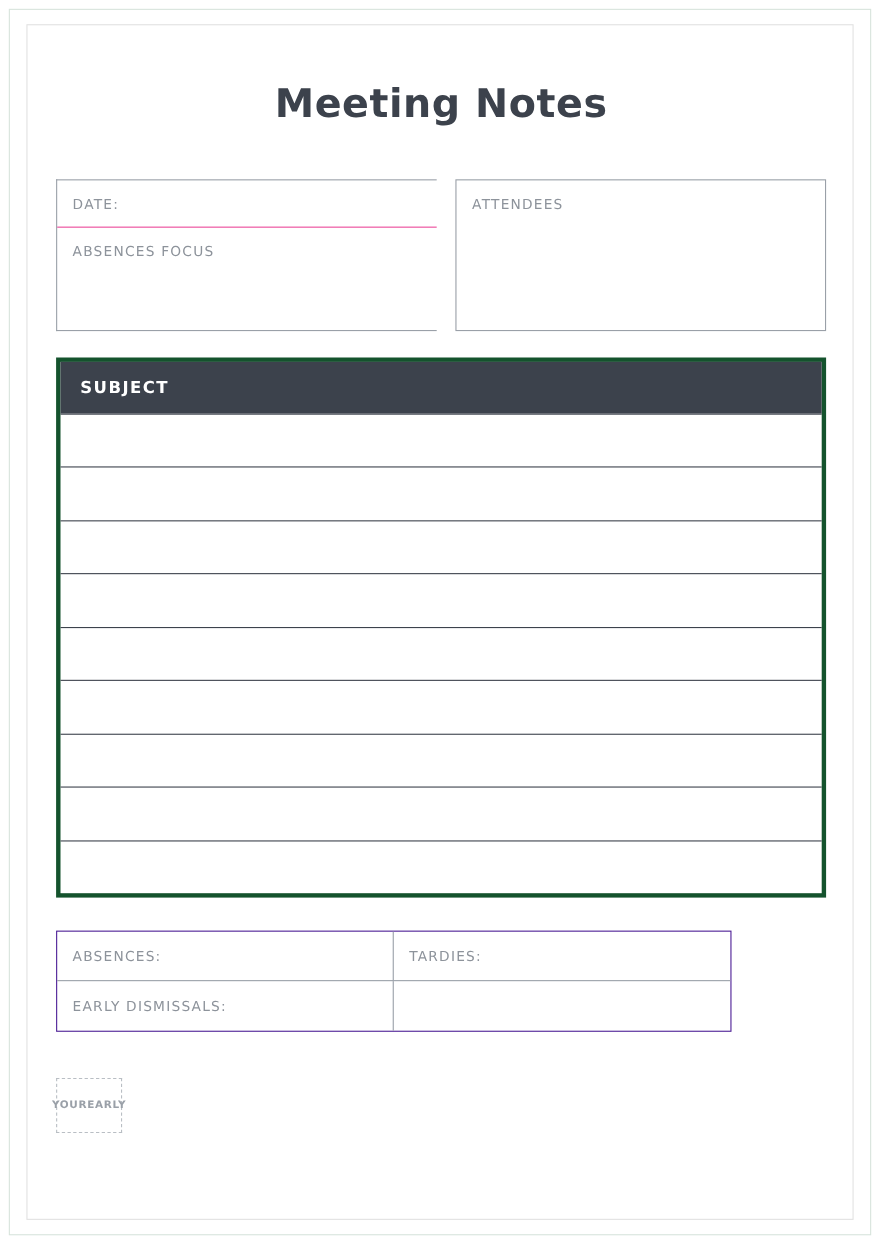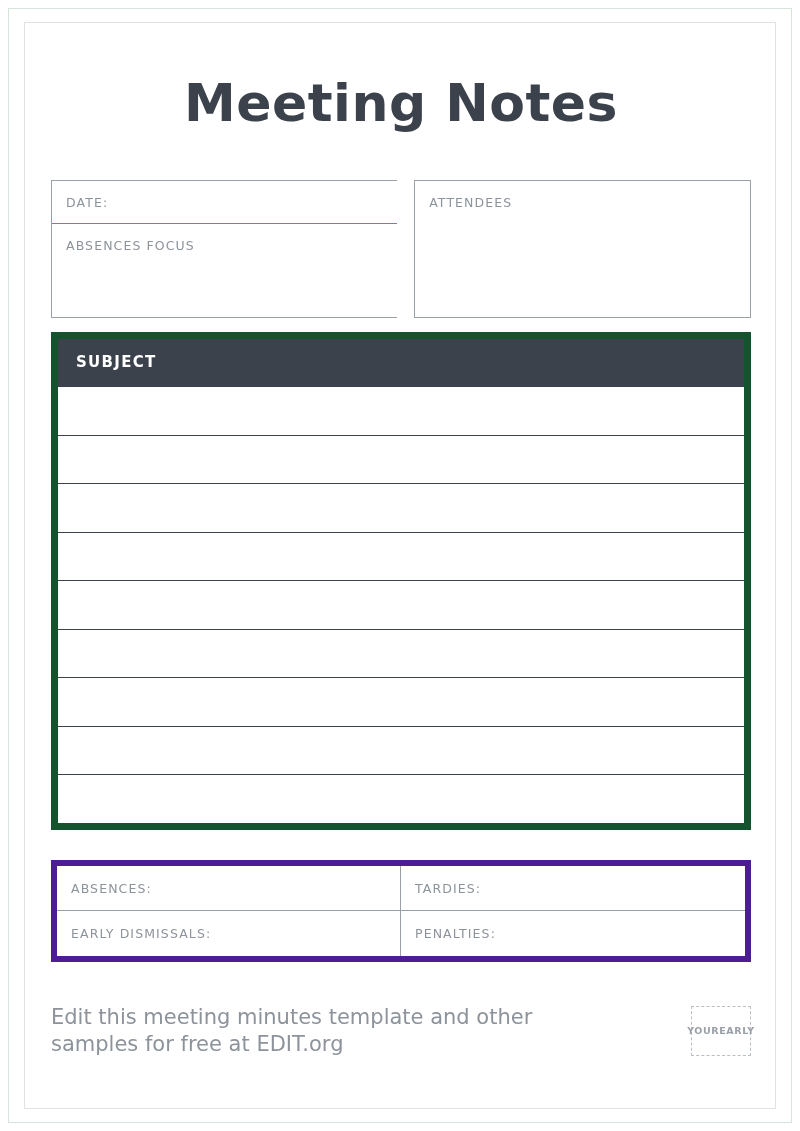--- a/index.html
+++ b/index.html
@@ -49,21 +49,21 @@
 
   .inner {
     position: absolute;
     left: 26px;
     top: 26px;
     width: 700px;
   }
 
   .doc-title {
     text-align: center;
-    font-size: 52px;
+    font-size: 36px;
     font-weight: bold;
     color: #3c424c;
     letter-spacing: 0.5px;
     margin: 26px 0 0 0;
     line-height: 1.1;
   }
 
   
   .meta-block {
     display: flex;
@@ -97,24 +97,24 @@
     border: 1px solid #9aa0a8;
     padding: 14px 0 0 14px;
     font-size: 12.5px;
     letter-spacing: 1.1px;
     color: #8d939b;
     margin-left: 17px;
   }
 
   
   .subject-table {
-    margin-top: 14px;
-    width: 700px;
-    box-sizing: border-box;
-    border: 7px solid #14532d;
+    margin-top: 24px;
+    width: 700px;
+    box-sizing: border-box;
+    border: 4px solid #14532d;
   }
   .subject-header {
     background: #3c424c;
     color: #ffffff;
     font-size: 15px;
     font-weight: bold;
     letter-spacing: 1.3px;
     padding: 14px 0 14px 18px;
     box-sizing: border-box;
     height: 47px;
@@ -124,25 +124,25 @@
     border-top: 1px solid #3c424c;
     box-sizing: border-box;
   }
   .subject-row:first-of-type {
     border-top: none;
   }
 
   
   .stats-block {
     margin-top: 30px;
-    width: 700px;
+    width: 614px;
     display: flex;
     flex-wrap: wrap;
     box-sizing: border-box;
-    border: 6px solid #4c1d95;
+    border: 1px solid #4c1d95;
     align-items: center;
   }
   .stat-cell {
     box-sizing: border-box;
     width: 50%;
     height: 45px;
     padding: 15px 0 0 14px;
     font-size: 12.5px;
     letter-spacing: 1.1px;
     color: #8d939b;
@@ -209,25 +209,23 @@
         <div class="subject-row"></div>
         <div class="subject-row"></div>
         <div class="subject-row"></div>
         <div class="subject-row"></div>
       </div>
 
       <div class="stats-block">
         <div class="stat-cell b-bottom b-right">ABSENCES:</div>
         <div class="stat-cell b-bottom">TARDIES:</div>
         <div class="stat-cell b-right">EARLY DISMISSALS:</div>
-        <div class="stat-cell">PENALTIES:</div>
       </div>
 
       <div class="footer">
-        <div class="footer-text">Edit this meeting minutes template and other samples for free at EDIT.org</div>
         <div class="logo-box">
           <span>YOUR</span>
           <span>EARLY</span>
         </div>
       </div>
 
     </div>
   </div>
 </div>
 

